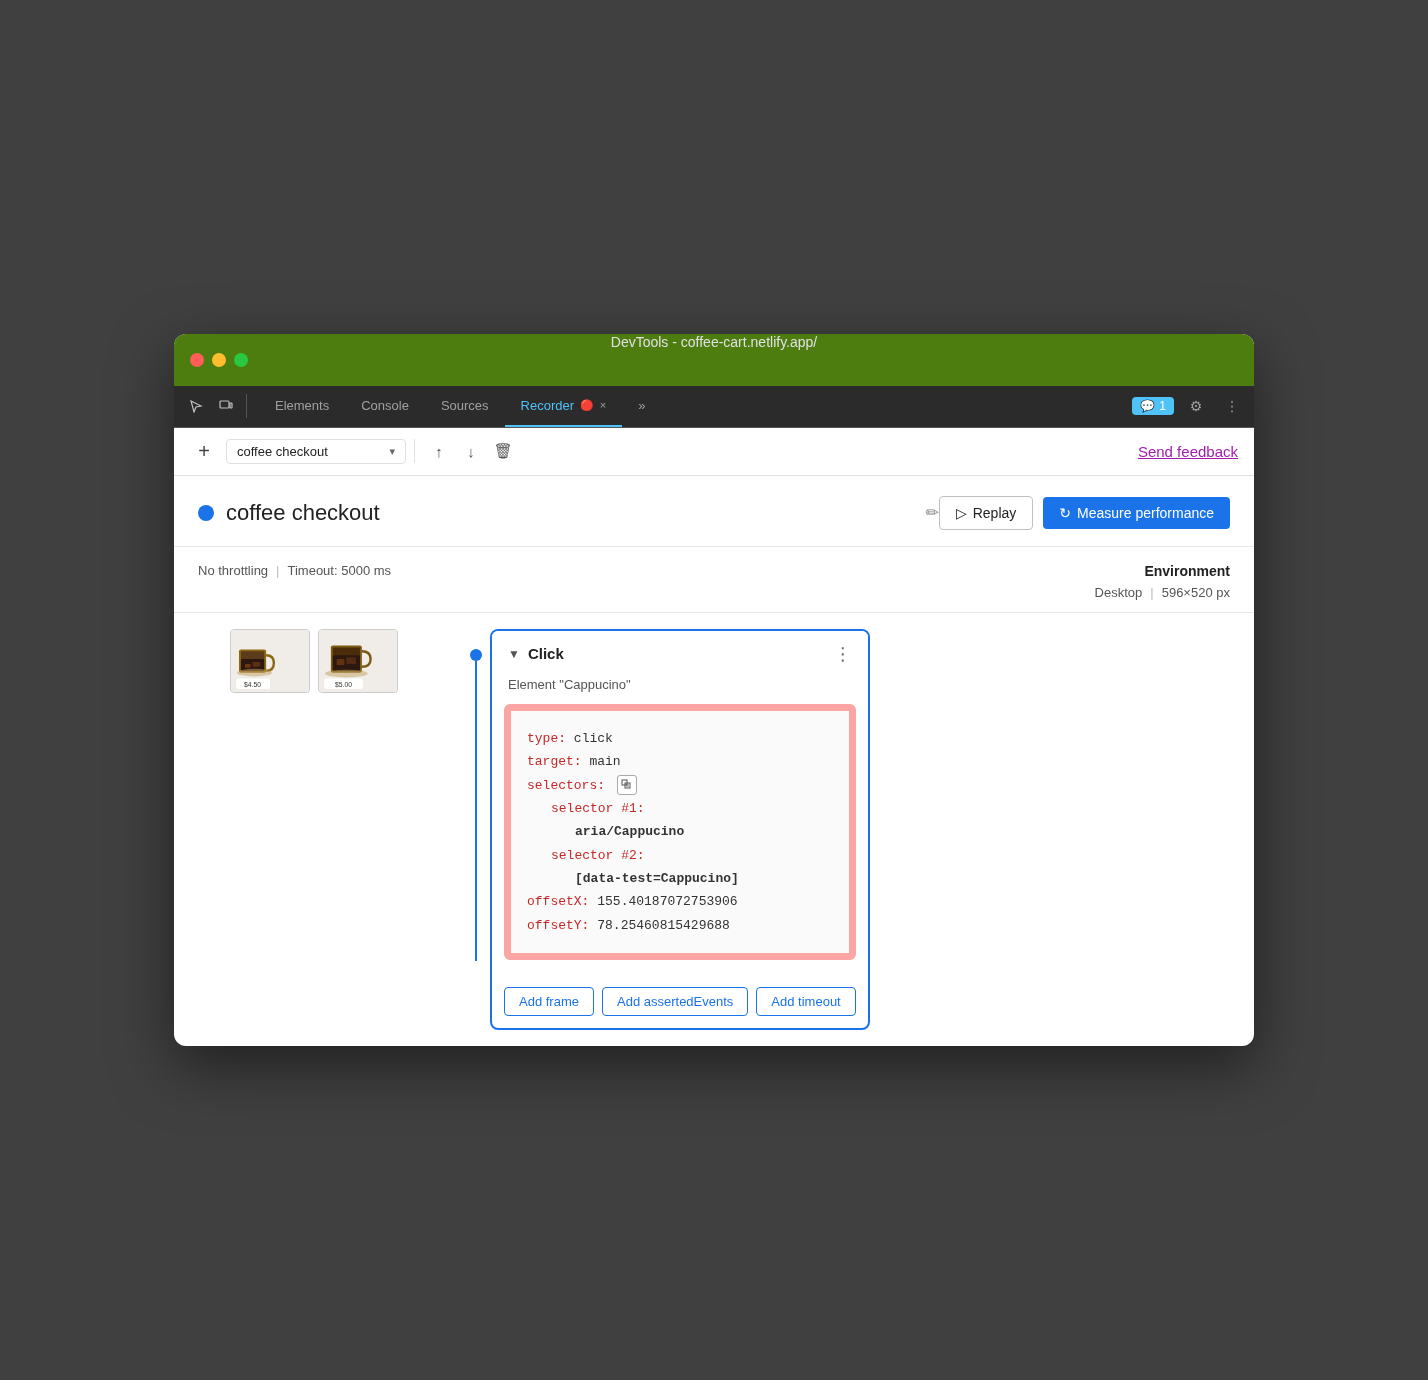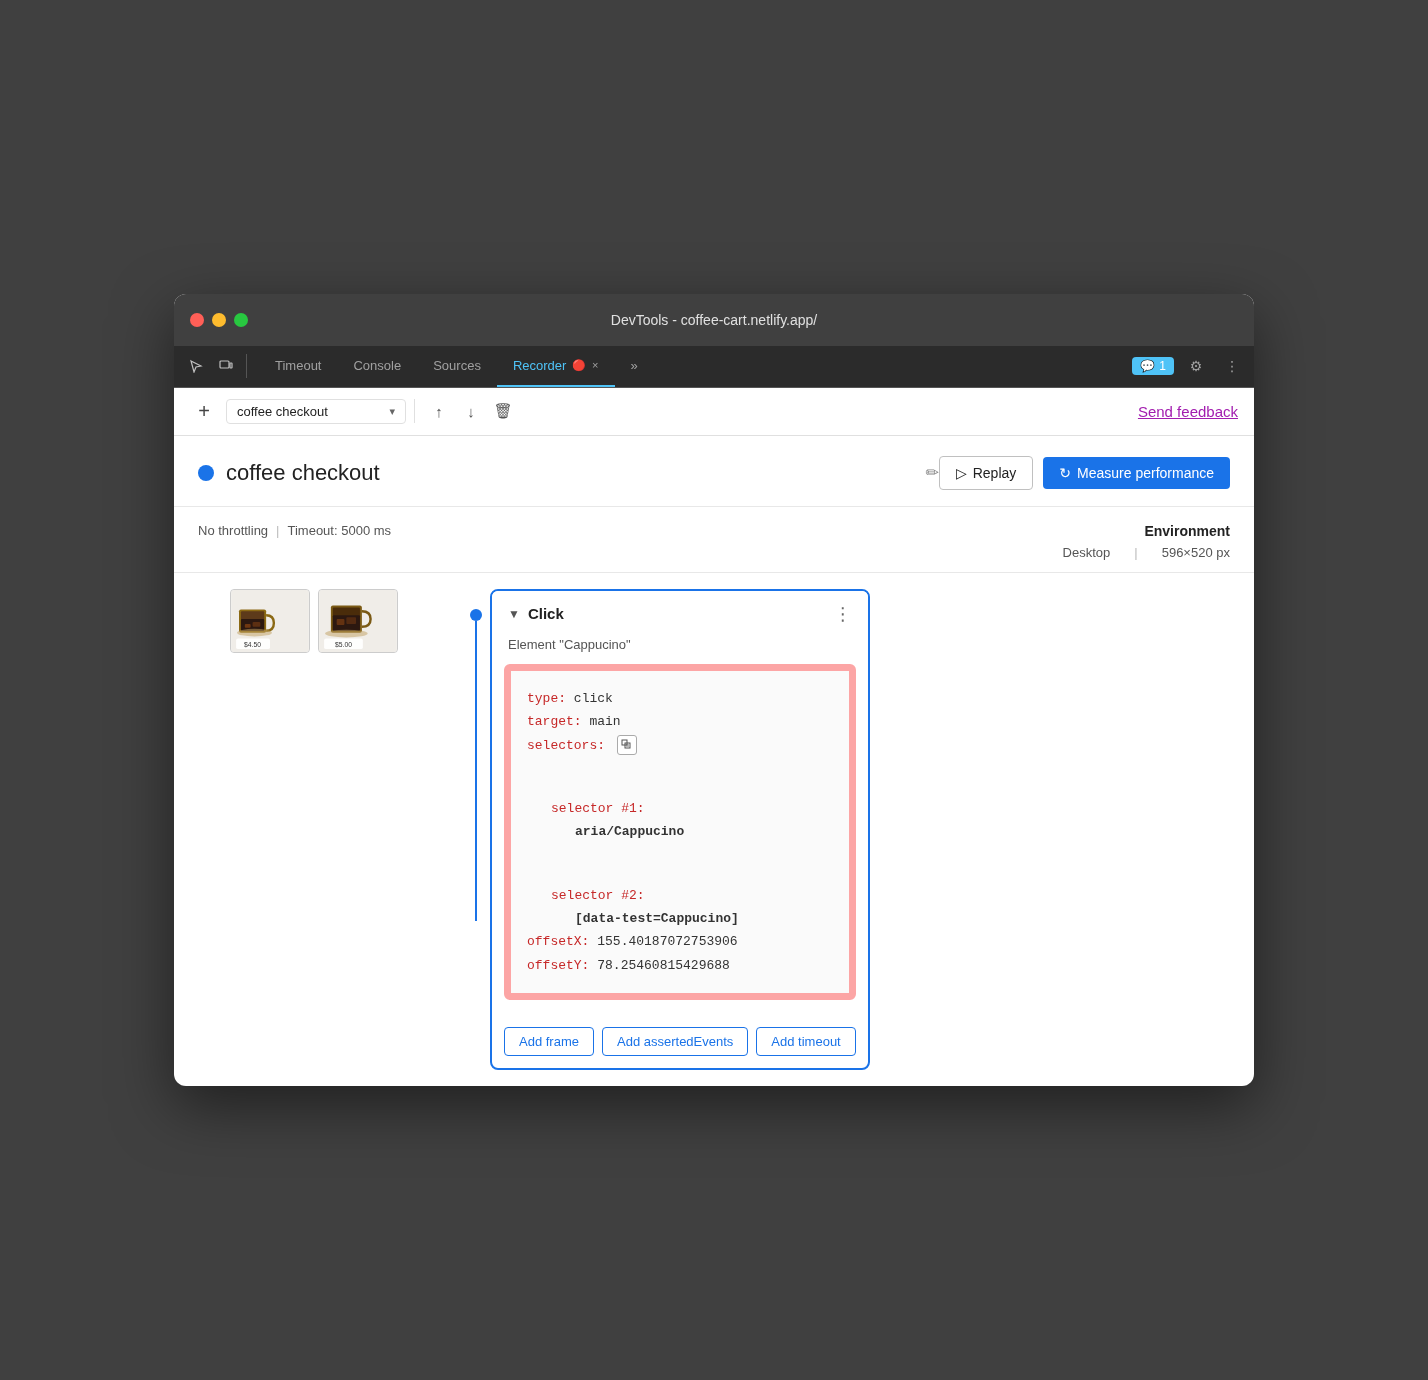--- a/index.html
+++ b/index.html
@@ -16,24 +16,23 @@
     .window {
       width: 1080px;
       background: #ffffff;
       border-radius: 12px;
       overflow: hidden;
       box-shadow: 0 20px 60px rgba(0,0,0,0.5);
     }
 
     
     .titlebar {
-      background: #404040;
+      background: #4d7c0f;
       height: 52px;
       display: flex;
-      align-items: center;
       padding: 0 16px;
       position: relative;
     }
 
     .traffic-lights {
       display: flex;
       gap: 8px;
       align-items: center;
     }
 
@@ -339,21 +338,21 @@
       color: #222;
       margin-bottom: 6px;
     }
 
     .environment-values {
       font-size: 13px;
       color: #555;
       display: flex;
       align-items: center;
       justify-content: flex-end;
-      gap: 16px;
+      gap: 0;
     }
 
     
     .steps-area {
       display: flex;
       padding: 16px 0;
     }
 
     .thumbnail-col {
       width: 280px;
@@ -456,21 +455,20 @@
       color: #c62828;
     }
 
     .code-val {
       color: #333;
     }
 
     .code-indent1 {
       padding-left: 24px;
       display: block;
-      margin-top: 40px;
     }
 
     .code-indent2 {
       padding-left: 48px;
       display: block;
       font-weight: bold;
     }
 
     .code-line {
       display: block;
@@ -539,21 +537,21 @@
       <div class="tab-icon-btn">
         <svg width="14" height="14" viewBox="0 0 14 14" fill="none">
           <rect x="1" y="2" width="9" height="7" rx="1" stroke="#c0c0c0" stroke-width="1.2"></rect>
           <rect x="11" y="4" width="2" height="5" rx="0.5" stroke="#c0c0c0" stroke-width="1.2"></rect>
         </svg>
       </div>
       <div class="tab-divider"></div>
     </div>
     <div class="tabs">
       <div class="tab">
-        <span>Timeout</span>
+        <span>Elements</span>
       </div>
       <div class="tab">
         <span>Console</span>
       </div>
       <div class="tab">
         <span>Sources</span>
       </div>
       <div class="tab active">
         <span>Recorder</span>
         <span style="margin-left:6px; font-size:11px;">🔴</span>

